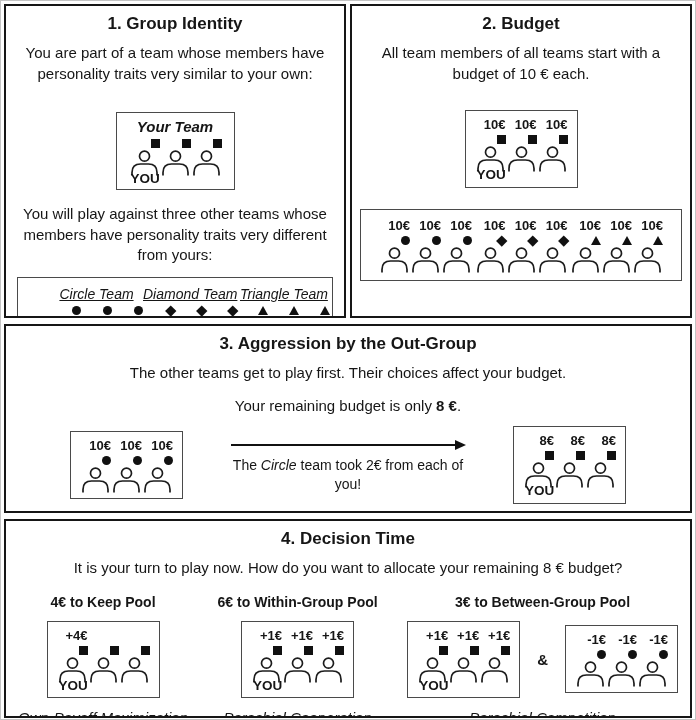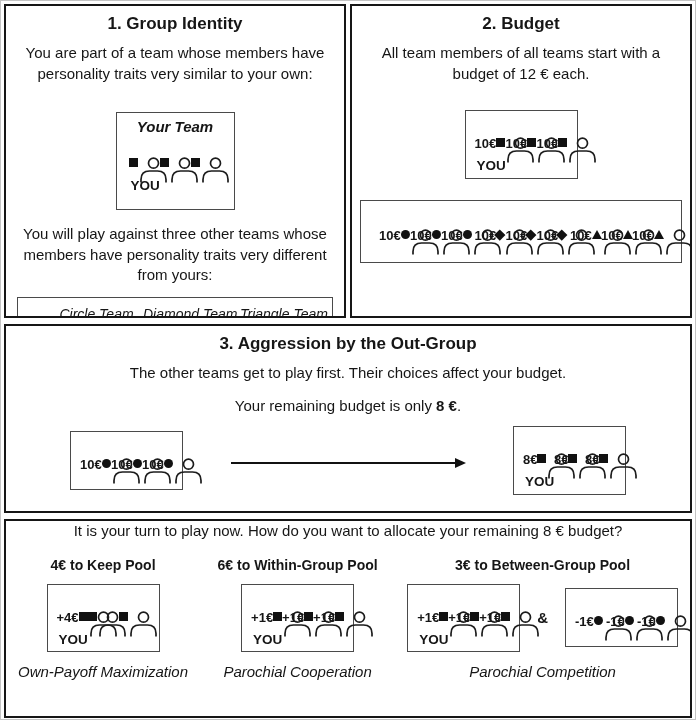--- a/index.html
+++ b/index.html
@@ -30,38 +30,38 @@
     background: #fff;
     display: inline-flex;
     flex-direction: column;
     align-items: center;
     padding: 6px 9px 5px;
   }
   .team { display: flex; flex-direction: column; align-items: center; }
   .team-label { font-style: italic; font-size: 14px; margin-bottom: 2px; white-space: nowrap; }
   .team-label.lb { font-weight: bold; font-size: 15px; }
   .cols { display: flex; }
-  .col { width: 31px; display: flex; align-items: flex-start; margin-top: 19px; }
+  .col { width: 31px; display: flex; flex-direction: column; align-items: flex-end; }
   .money { font-weight: bold; font-size: 13px; line-height: 16px; white-space: nowrap; min-height: 16px; }
   .shp { height: 11px; display: flex; align-items: center; justify-content: center; margin-top: 1px; }
   .shp.square::before  { content: ""; width: 9px;  height: 9px;  background: #111; }
   .shp.circle::before  { content: ""; width: 9px;  height: 9px;  background: #111; border-radius: 50%; }
   .shp.diamond::before { content: ""; width: 7.5px; height: 7.5px; background: #111; transform: rotate(45deg); }
   .shp.triangle::before{ content: ""; width: 0; height: 0;
     border-left: 5.5px solid transparent; border-right: 5.5px solid transparent;
     border-bottom: 9.5px solid #111; }
   .person { margin: 1px -1px 0; }
   .person svg { display: block; }
   .you { font-weight: bold; font-size: 13.5px; line-height: 1; margin-top: -4px; align-self: flex-start; padding-left: 2px; }
 
   
   .p1-intro { width: 324px; margin-bottom: 28px; }
-  .p1-yourteam { margin-bottom: 14px; padding: 5px 12px 16px; }
+  .p1-yourteam { margin-bottom: 14px; padding: 5px 12px 3px; }
   .p1-outro { width: 336px; margin-bottom: 11px; }
-  .p1-teamsbox { width: calc(100% - 22px); flex-direction: row; justify-content: space-between; padding: 8px 32px 6px; }
+  .p1-teamsbox { width: calc(100% - 22px); flex-direction: row; justify-content: space-between; padding: 8px 32px 6px; text-decoration: underline; }
 
   
   .p2-intro { width: 310px; margin-bottom: 26px; }
   .p2-yourteam { margin-bottom: 21px; }
   .p2-allbox { width: calc(100% - 16px); flex-direction: row; justify-content: space-between; padding: 8px 18px 7px; }
 
   
   .p3-line1 { margin-bottom: 12px; }
   .p3-line2 { margin-bottom: 3px; }
   .flow { display: flex; align-items: center; justify-content: center; margin-top: 10px; }
@@ -225,21 +225,21 @@
                   </svg>
                 </div>
               </div>
             </div>
           </div>
       </div>
     </section>
 
     <section class="panel half">
       <h2 class="panel-title">2. Budget</h2>
-      <p class="body-text p2-intro">All team members of all teams start with a budget of 12 € each.</p>
+      <p class="body-text p2-intro">All team members of all teams start with a budget of 10 € each.</p>
       <div class="box p2-yourteam">
         <div class="team">
             <div class="cols">
               <div class="col">
                 <div class="money">10€</div>
                 <div class="shp square"></div>
                 <div class="person">
                   <svg width="33" height="26" viewBox="0 0 33 26">
                     <circle cx="16.5" cy="6.2" r="5" fill="none" stroke="#1c1c1c" stroke-width="1.7"></circle>
                     <path d="M4 25.5 v-3 q0 -8.5 8.5 -8.5 h8 q8.5 0 8.5 8.5 v3" fill="none" stroke="#1c1c1c" stroke-width="1.7"></path>
@@ -417,20 +417,21 @@
                 </div>
               </div>
             </div>
           </div>
       </div>
       <div class="arrow-col">
         <div class="arrow">
           <div class="line"></div>
             <div class="head"></div>
         </div>
+        <p class="arrow-cap"><span>The </span><span class="it">Circle</span><span> team took 2€ from each of you!</span></p>
       </div>
       <div class="box">
         <div class="team">
             <div class="cols">
               <div class="col">
                 <div class="money">8€</div>
                 <div class="shp square"></div>
                 <div class="person">
                   <svg width="33" height="26" viewBox="0 0 33 26">
                     <circle cx="16.5" cy="6.2" r="5" fill="none" stroke="#1c1c1c" stroke-width="1.7"></circle>
@@ -459,20 +460,21 @@
                 </div>
               </div>
             </div>
             <div class="you">YOU</div>
           </div>
       </div>
     </div>
   </section>
 
   <section class="panel wide">
+    <h2 class="panel-title">4. Decision Time</h2>
     <p class="body-text p4-intro">It is your turn to play now. How do you want to allocate your remaining 8 € budget?</p>
     <div class="options">
 
       <div class="option">
         <div class="opt-title">4€ to Keep Pool</div>
         <div class="boxes-row">
           <div class="box">
             <div class="team">
                 <div class="cols">
                   <div class="col">

